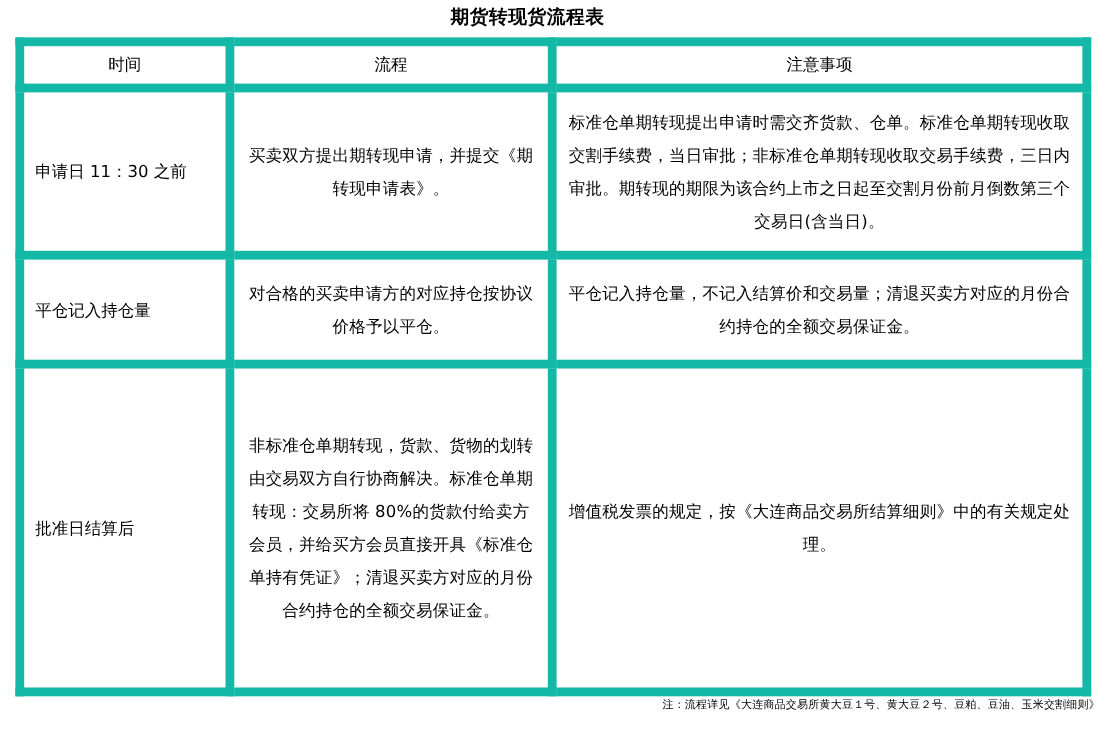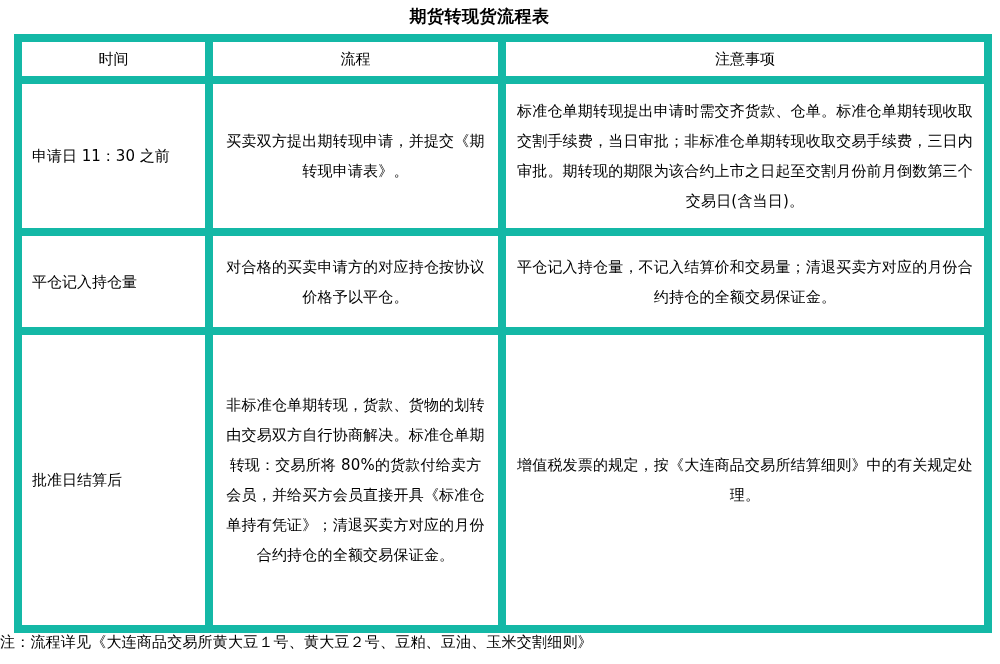--- a/index.html
+++ b/index.html
@@ -81,22 +81,22 @@
   }
   .notes-pad {
     padding-left: 10px;
     padding-right: 8px;
   }
   .footnote {
     position: absolute;
     left: 0;
     top: 631px;
     width: 1000px;
-    text-align: left;
-    font-size: 15px;
+    text-align: right;
+    font-size: 10px;
     line-height: 22px;
     letter-spacing: 0.2px;
   }
 </style>
 </head>
 <body>
 
 <div class="page">
 
   <div class="doc-title">期货转现货流程表</div>

